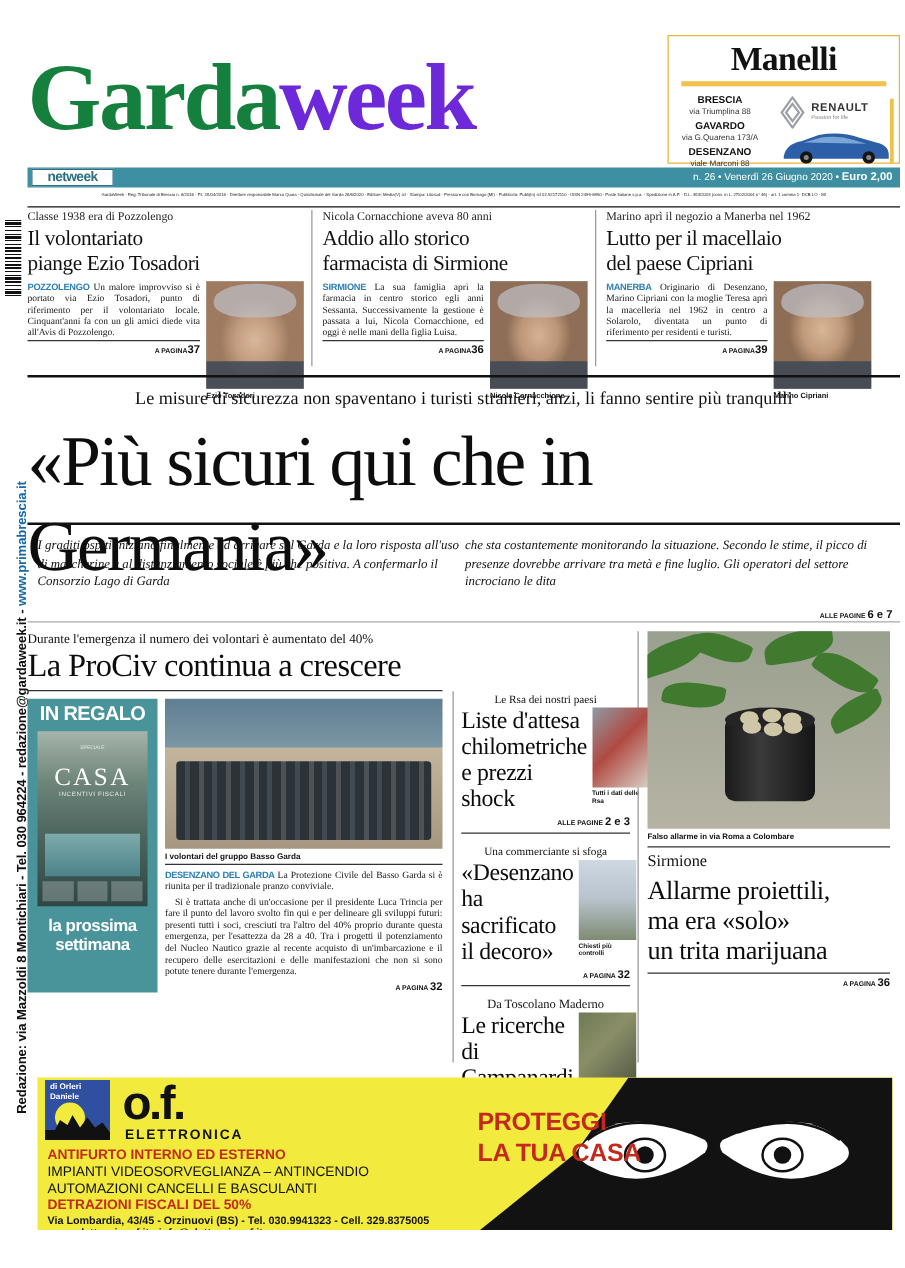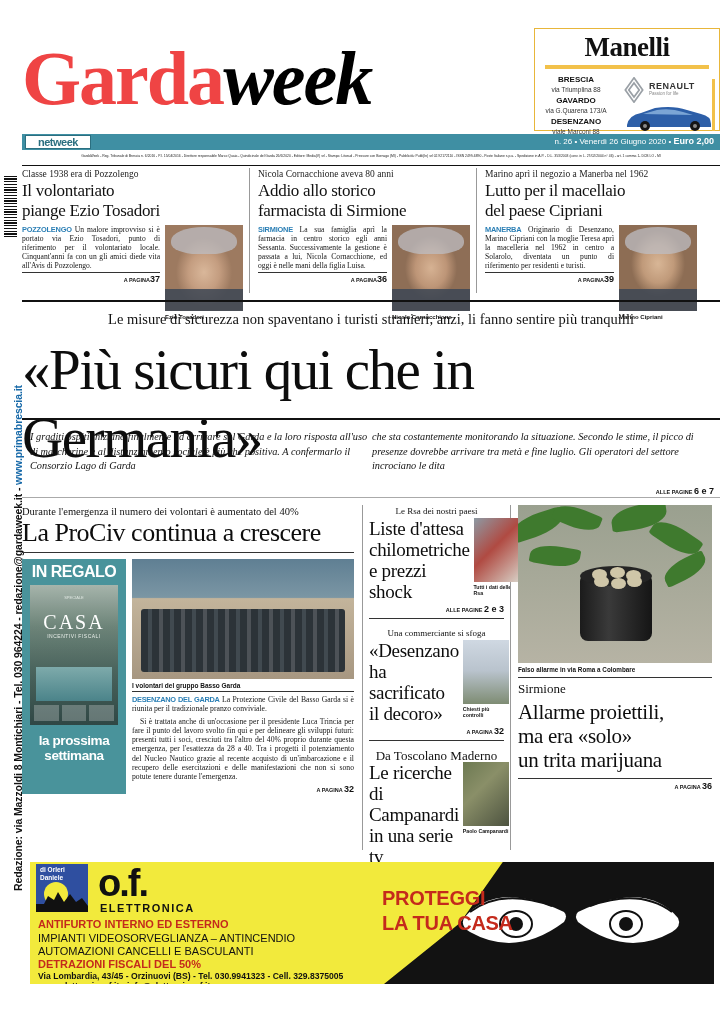--- a/index.html
+++ b/index.html
@@ -32,22 +32,22 @@
   }
   .rail-text .blue { color: #1769a8; }
 
   
   .masthead { position: absolute; left: 22px; top: 30px; width: 500px; height: 96px; }
   .logo {
     font-family: "Liberation Serif", serif;
     font-weight: 700; font-size: 76px; line-height: 96px;
     letter-spacing: -2px;
   }
-  .logo .dark { color: #ef4444; }
-  .logo .grey { color: #000000; font-style: italic; }
+  .logo .dark { color: #15803d; }
+  .logo .grey { color: #6d28d9; }
 
   .manelli-ad {
     position: absolute; left: 534px; top: 28px; width: 186px; height: 103px;
     border: 1.5px solid #e8b63a; background: #fff;
   }
   .manelli-name {
     font-family: "Liberation Serif", serif; font-weight: 700;
     font-size: 27px; text-align: center; color: #111; letter-spacing: -0.5px;
     margin-top: 3px;
   }
@@ -178,21 +178,21 @@
   }
   .lead-pag {
     position: absolute; right: 10px; top: 486px;
     font-family: "Liberation Sans", sans-serif; font-size: 5.5px; font-weight: 700; color: #111;
   }
   .lead-pag b { font-size: 9px; }
 
   
   .lower { position: absolute; left: 22px; top: 505px; width: 698px; height: 345px; display: flex; }
   .col-left { width: 340px; padding-right: 8px; }
-  .col-mid { width: 148px; border-left: 1px solid #999; padding: 0 6px; }
+  .col-mid { width: 148px; border-left: 1px solid #999; padding: 0 6px; margin-top: 48px; }
   .col-right { width: 202px; border-left: 1px solid #999; padding-left: 7px; }
 
   .sec-kicker {
     font-family: "Liberation Serif", serif; font-size: 10.5px; color: #111;
     line-height: 13px;
   }
   .sec-title {
     font-family: "Liberation Serif", serif; font-size: 26px; color: #0d0d0d;
     line-height: 30px; letter-spacing: -0.5px;
   }
@@ -541,21 +541,21 @@
           <div>
             <div class="mid-photo bldg"></div>
             <div class="mid-cap">Chiesti più controlli</div>
           </div>
         </div>
         <div class="pag-right"><span>A PAGINA</span> <b>32</b></div>
         <div class="thin-rule"></div>
       </div>
 
       <div style="margin-top:8px">
-        <div class="sec-kicker" style="text-align:center;font-size:13px">Da Toscolano Maderno</div>
+        <div class="sec-kicker" style="text-align:center;font-size:10px">Da Toscolano Maderno</div>
         <div class="mid-flex">
           <div style="flex:1">
             <div class="sec-title-sm">Le ricerche</div>
             <div class="sec-title-sm">di Campanardi</div>
             <div class="sec-title-sm">in una serie tv</div>
           </div>
           <div>
             <div class="mid-photo rock"></div>
             <div class="mid-cap">Paolo Campanardi</div>
           </div>

